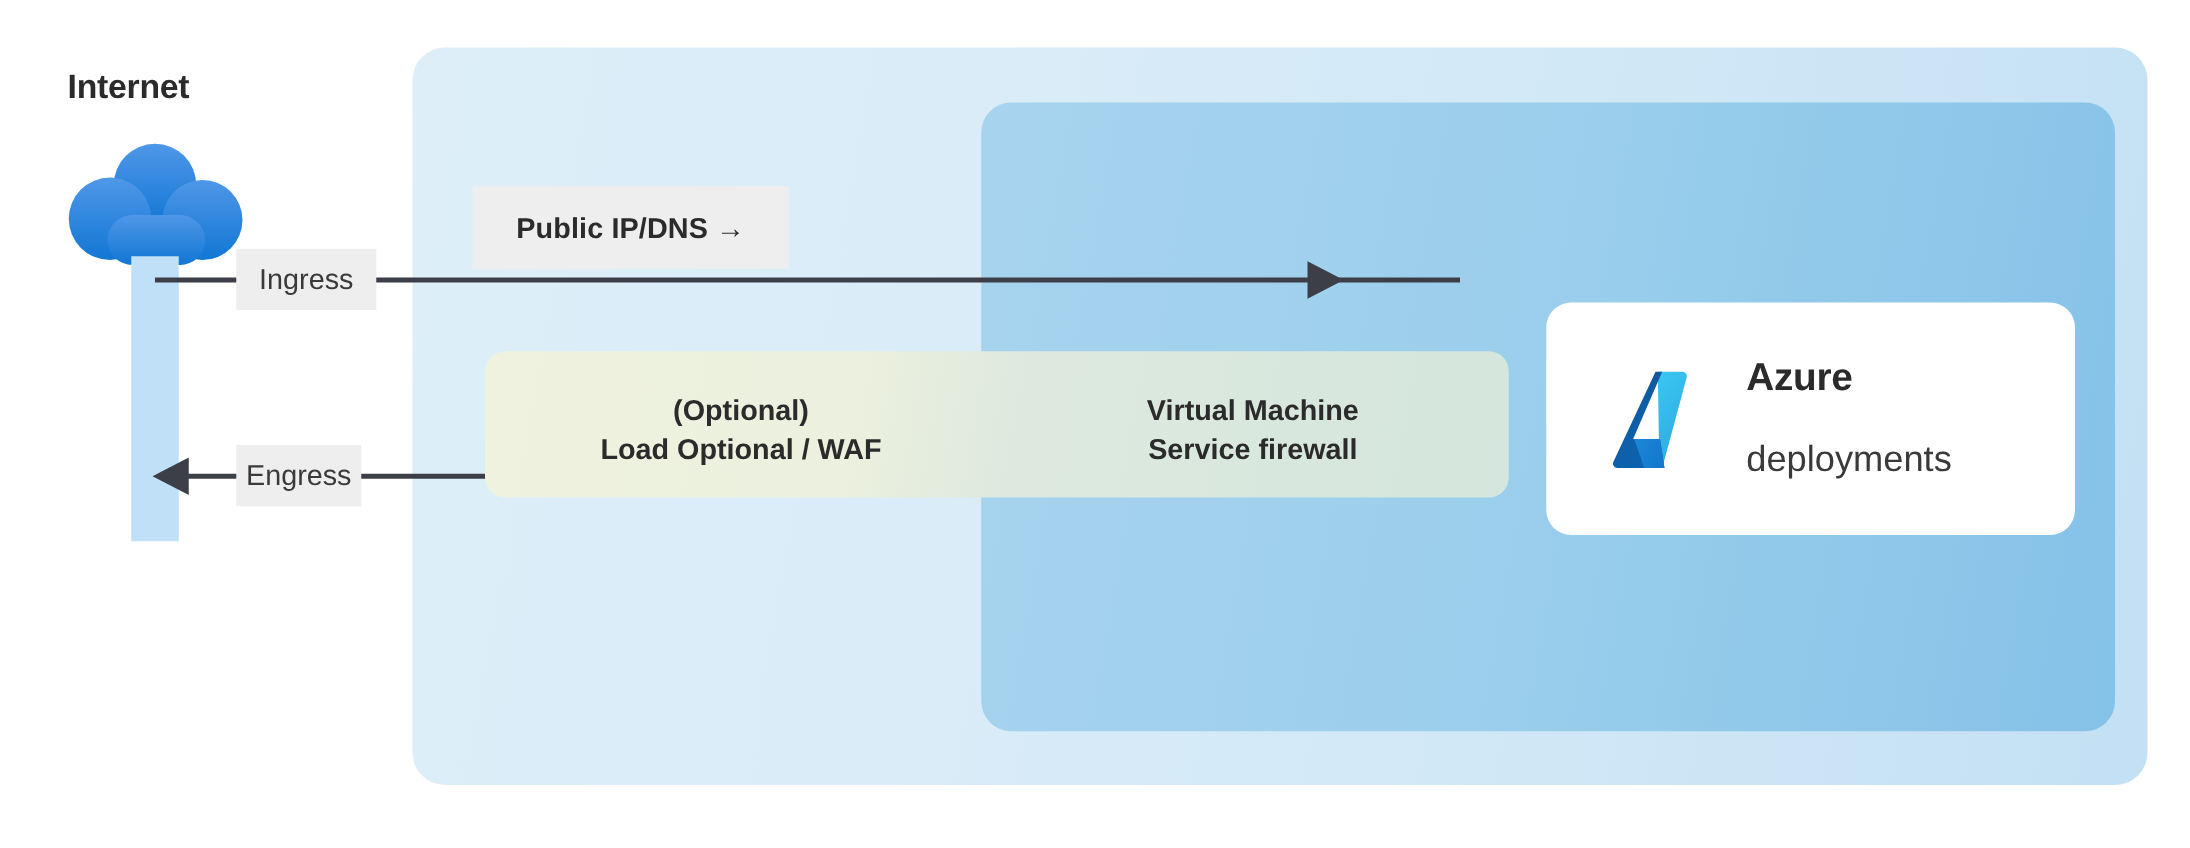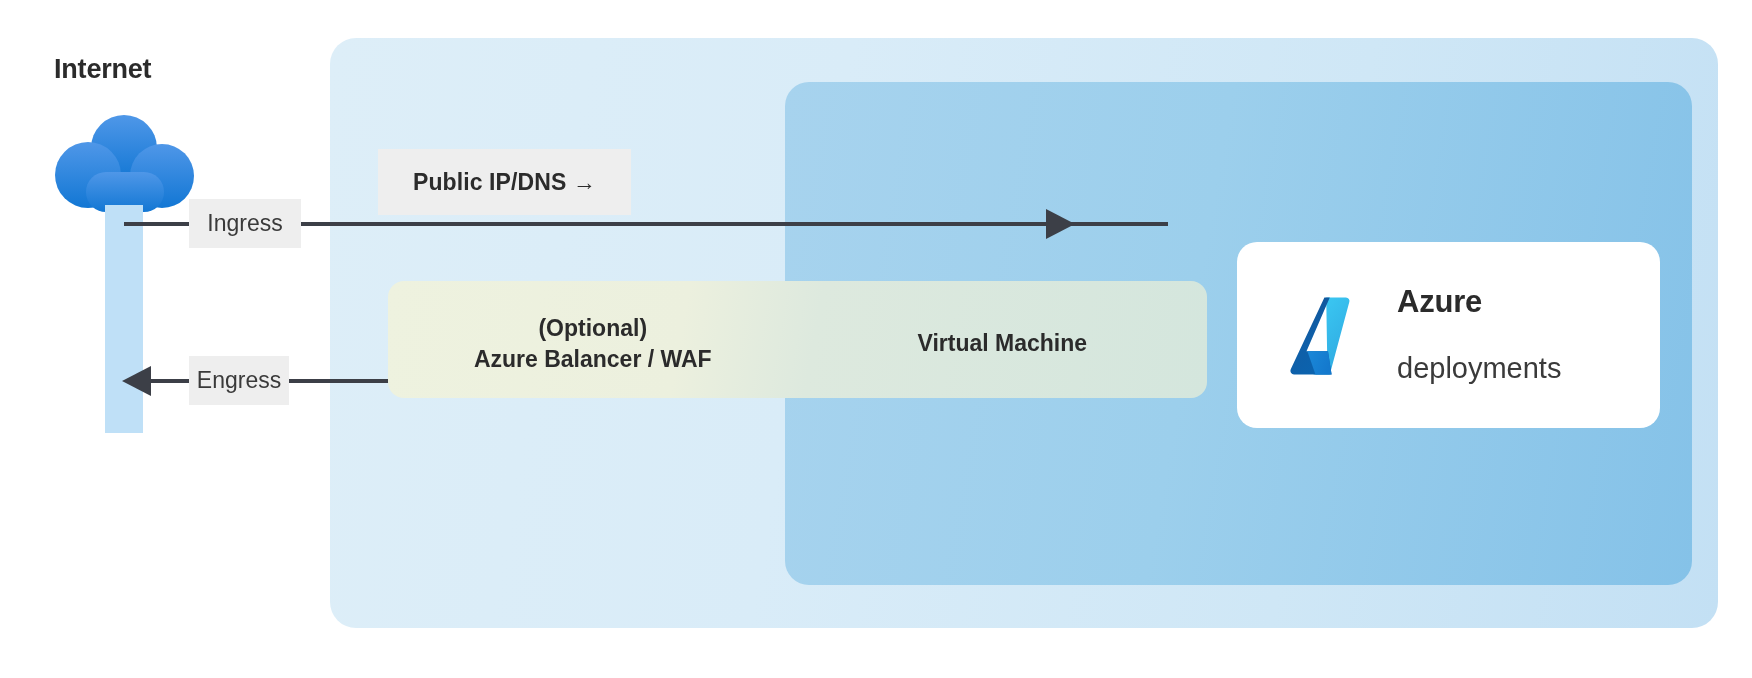--- a/index.html
+++ b/index.html
@@ -212,24 +212,25 @@
 
   <div class="line-label strong" style="left:378px; top:149px; width:253px; height:66px;">Public IP/DNS →</div>
 
   <div class="flow-line" style="left:148px; top:379px; width:944px;"></div>
   <div class="arrow-head left" style="left:122px; top:366px;"></div>
   <div class="line-label plain" style="left:189px; top:356px; width:100px; height:49px;">Engress</div>
 
   <div class="security-band">
     <div class="band-cell left-cell">
       <span>(Optional)</span>
-      <span>Azure Balancer / WAF</span>
+      <span>Load Optional / WAF</span>
     </div>
     <div class="band-cell right-cell">
       <span>Virtual Machine</span>
+      <span>Service firewall</span>
     </div>
   </div>
 
   <div class="azure-card">
     <svg class="azure-logo" viewBox="0 0 96 96">
       <defs>
         <linearGradient id="azDark" x1="0.1" y1="0" x2="0.75" y2="1">
           <stop offset="0%" stop-color="#114a8b"></stop>
           <stop offset="55%" stop-color="#0f5fa8"></stop>
           <stop offset="100%" stop-color="#0a64b0"></stop>

